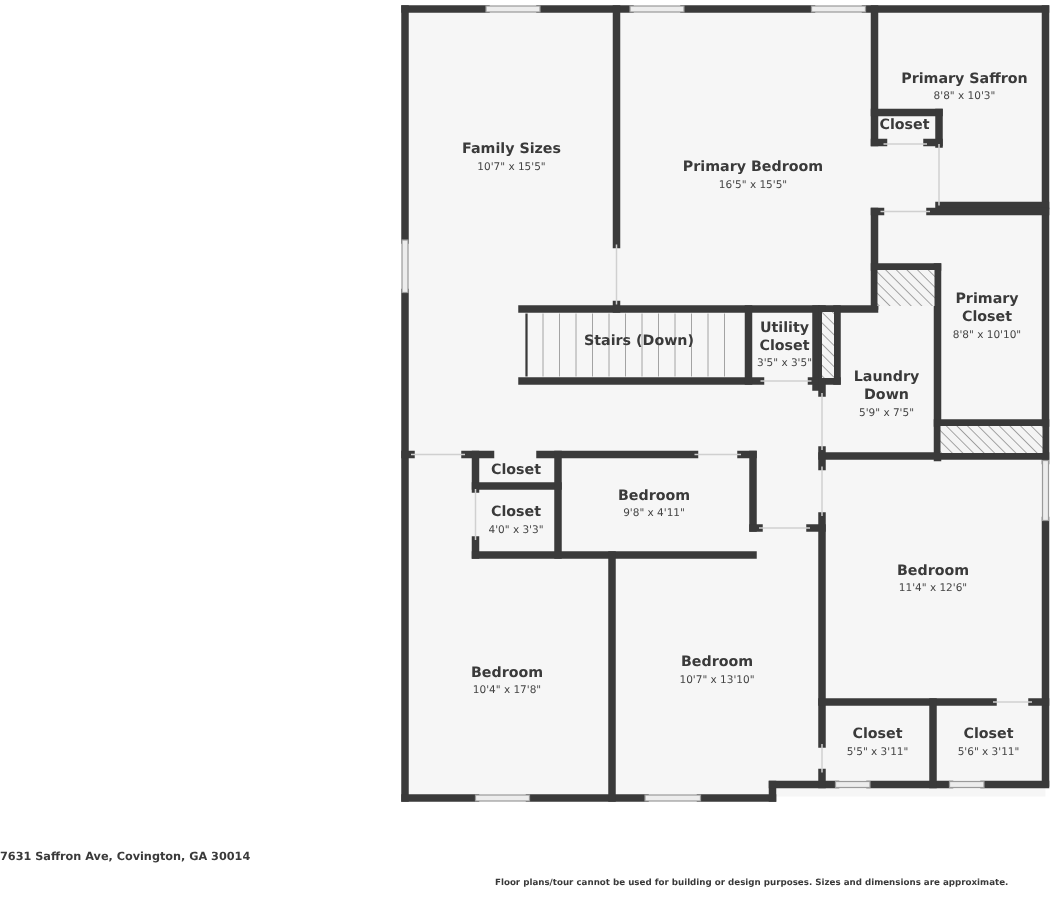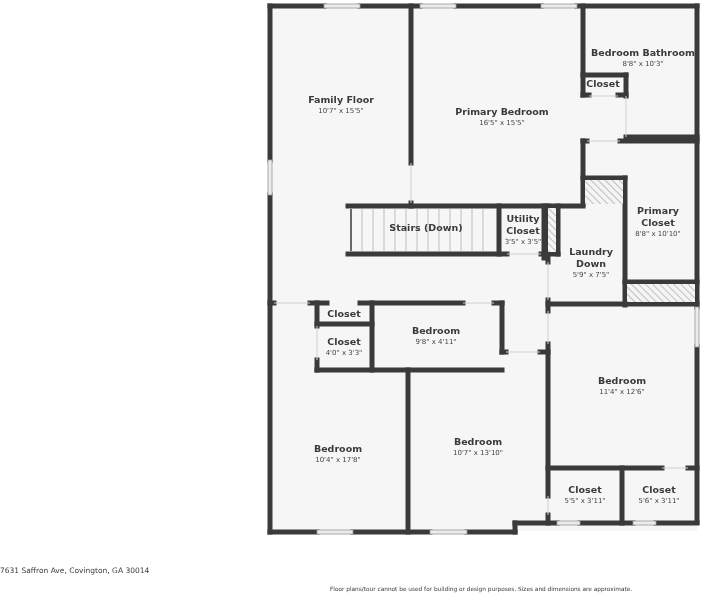--- a/index.html
+++ b/index.html
@@ -1,21 +1,21 @@
 <!DOCTYPE html>
 <html><head>
 <meta charset="utf-8">
 <style>
   html, body { margin:0; padding:0; background:#ffffff; }
   body { width:703px; height:600px; position:relative; overflow:hidden; font-family:"DejaVu Sans", sans-serif; }
   #plan { position:absolute; left:0; top:0; }
   .room-label { position:absolute; transform:translate(-50%,-50%); text-align:center; white-space:nowrap; color:#3a3a3a; }
   .room-name { font-size:9.5px; font-weight:600; line-height:12px; display:block; }
   .room-dim { font-size:7px; line-height:10px; display:block; color:#444; }
-  .footer { position:absolute; color:#3a3a3a; font-weight:400; white-space:nowrap; }
+  .footer { position:absolute; color:#3a3a3a; font-weight:700; white-space:nowrap; }
   #addr { left:0; top:566px; font-size:7.5px; }
   #floor { left:0; top:612px; font-size:7.5px; }
   #disclaimer { left:330px; top:586px; font-size:5.8px; }
 </style>
 </head>
 <body>
 
 <svg id="plan" width="703" height="600" viewBox="0 0 703 600" xmlns="http://www.w3.org/2000/svg">
   <defs>
     <pattern id="hatch" patternUnits="userSpaceOnUse" width="5" height="5" patternTransform="rotate(-45)">
@@ -142,35 +142,35 @@
     <line x1="274" y1="303" x2="310" y2="303"></line>
     <line x1="463" y1="303" x2="494" y2="303"></line>
     <line x1="317" y1="326" x2="317" y2="360"></line>
     <line x1="506" y1="352" x2="540" y2="352"></line>
     <line x1="662" y1="468" x2="688" y2="468"></line>
     <line x1="548" y1="496" x2="548" y2="515"></line>
   </g>
 </svg>
 
 <div class="room-label" style="left:341px;top:105px;">
-  <span class="room-name">Family Floor</span>
+  <span class="room-name">Family Sizes</span>
   <span class="room-dim">10'7" x 15'5"</span>
 </div>
 <div class="room-label" style="left:502px;top:105px;margin-top:12px;">
   <span class="room-name">Primary Bedroom</span>
   <span class="room-dim">16'5" x 15'5"</span>
 </div>
 <div class="room-label" style="left:643px;top:58px;">
-  <span class="room-name">Bedroom Bathroom</span>
+  <span class="room-name">Primary Saffron</span>
   <span class="room-dim">8'8" x 10'3"</span>
 </div>
 <div class="room-label" style="left:603px;top:84px;">
   <span class="room-name">Closet</span>
 </div>
-<div class="room-label" style="left:658px;top:222px;">
+<div class="room-label" style="left:658px;top:211px;">
   <span class="room-name" style="white-space:normal;width:50px;">Primary Closet</span>
   <span class="room-dim">8'8" x 10'10"</span>
 </div>
 <div class="room-label" style="left:426px;top:228px;">
   <span class="room-name">Stairs (Down)</span>
 </div>
 <div class="room-label" style="left:523px;top:230px;text-align:center;">
   <span class="room-name" style="white-space:normal;width:40px;">Utility Closet</span>
   <span class="room-dim">3'5" x 3'5"</span>
 </div>

